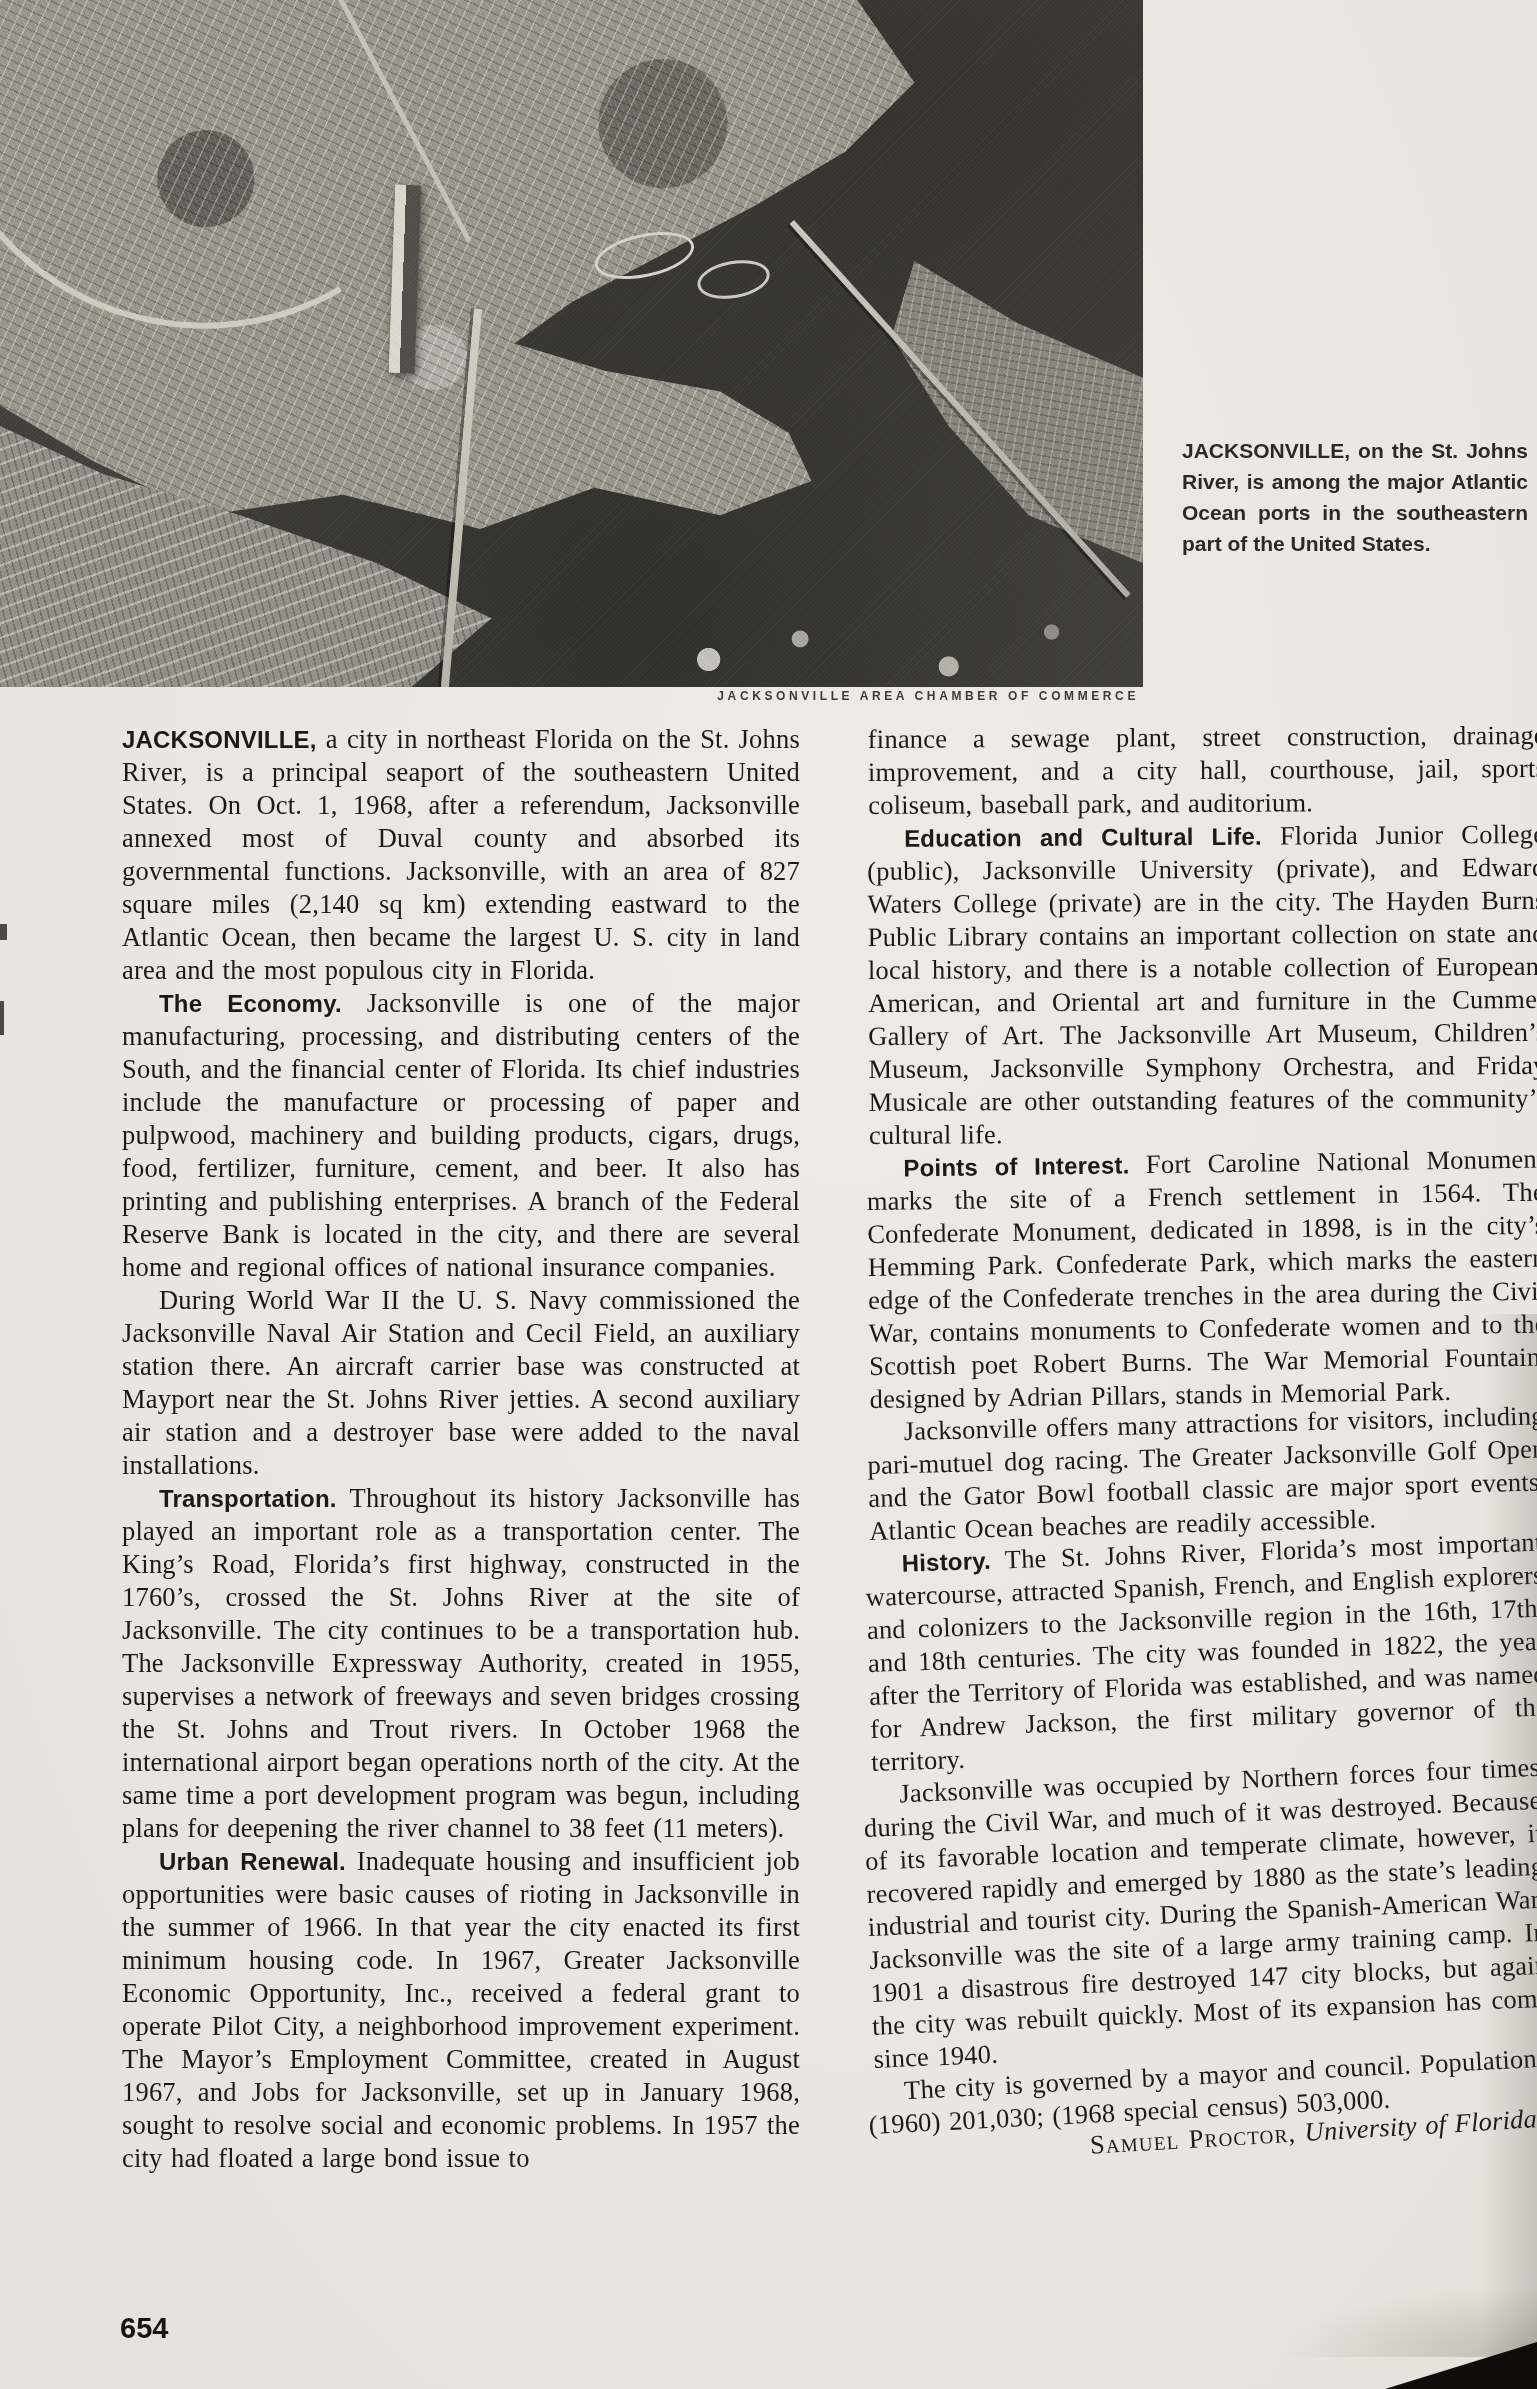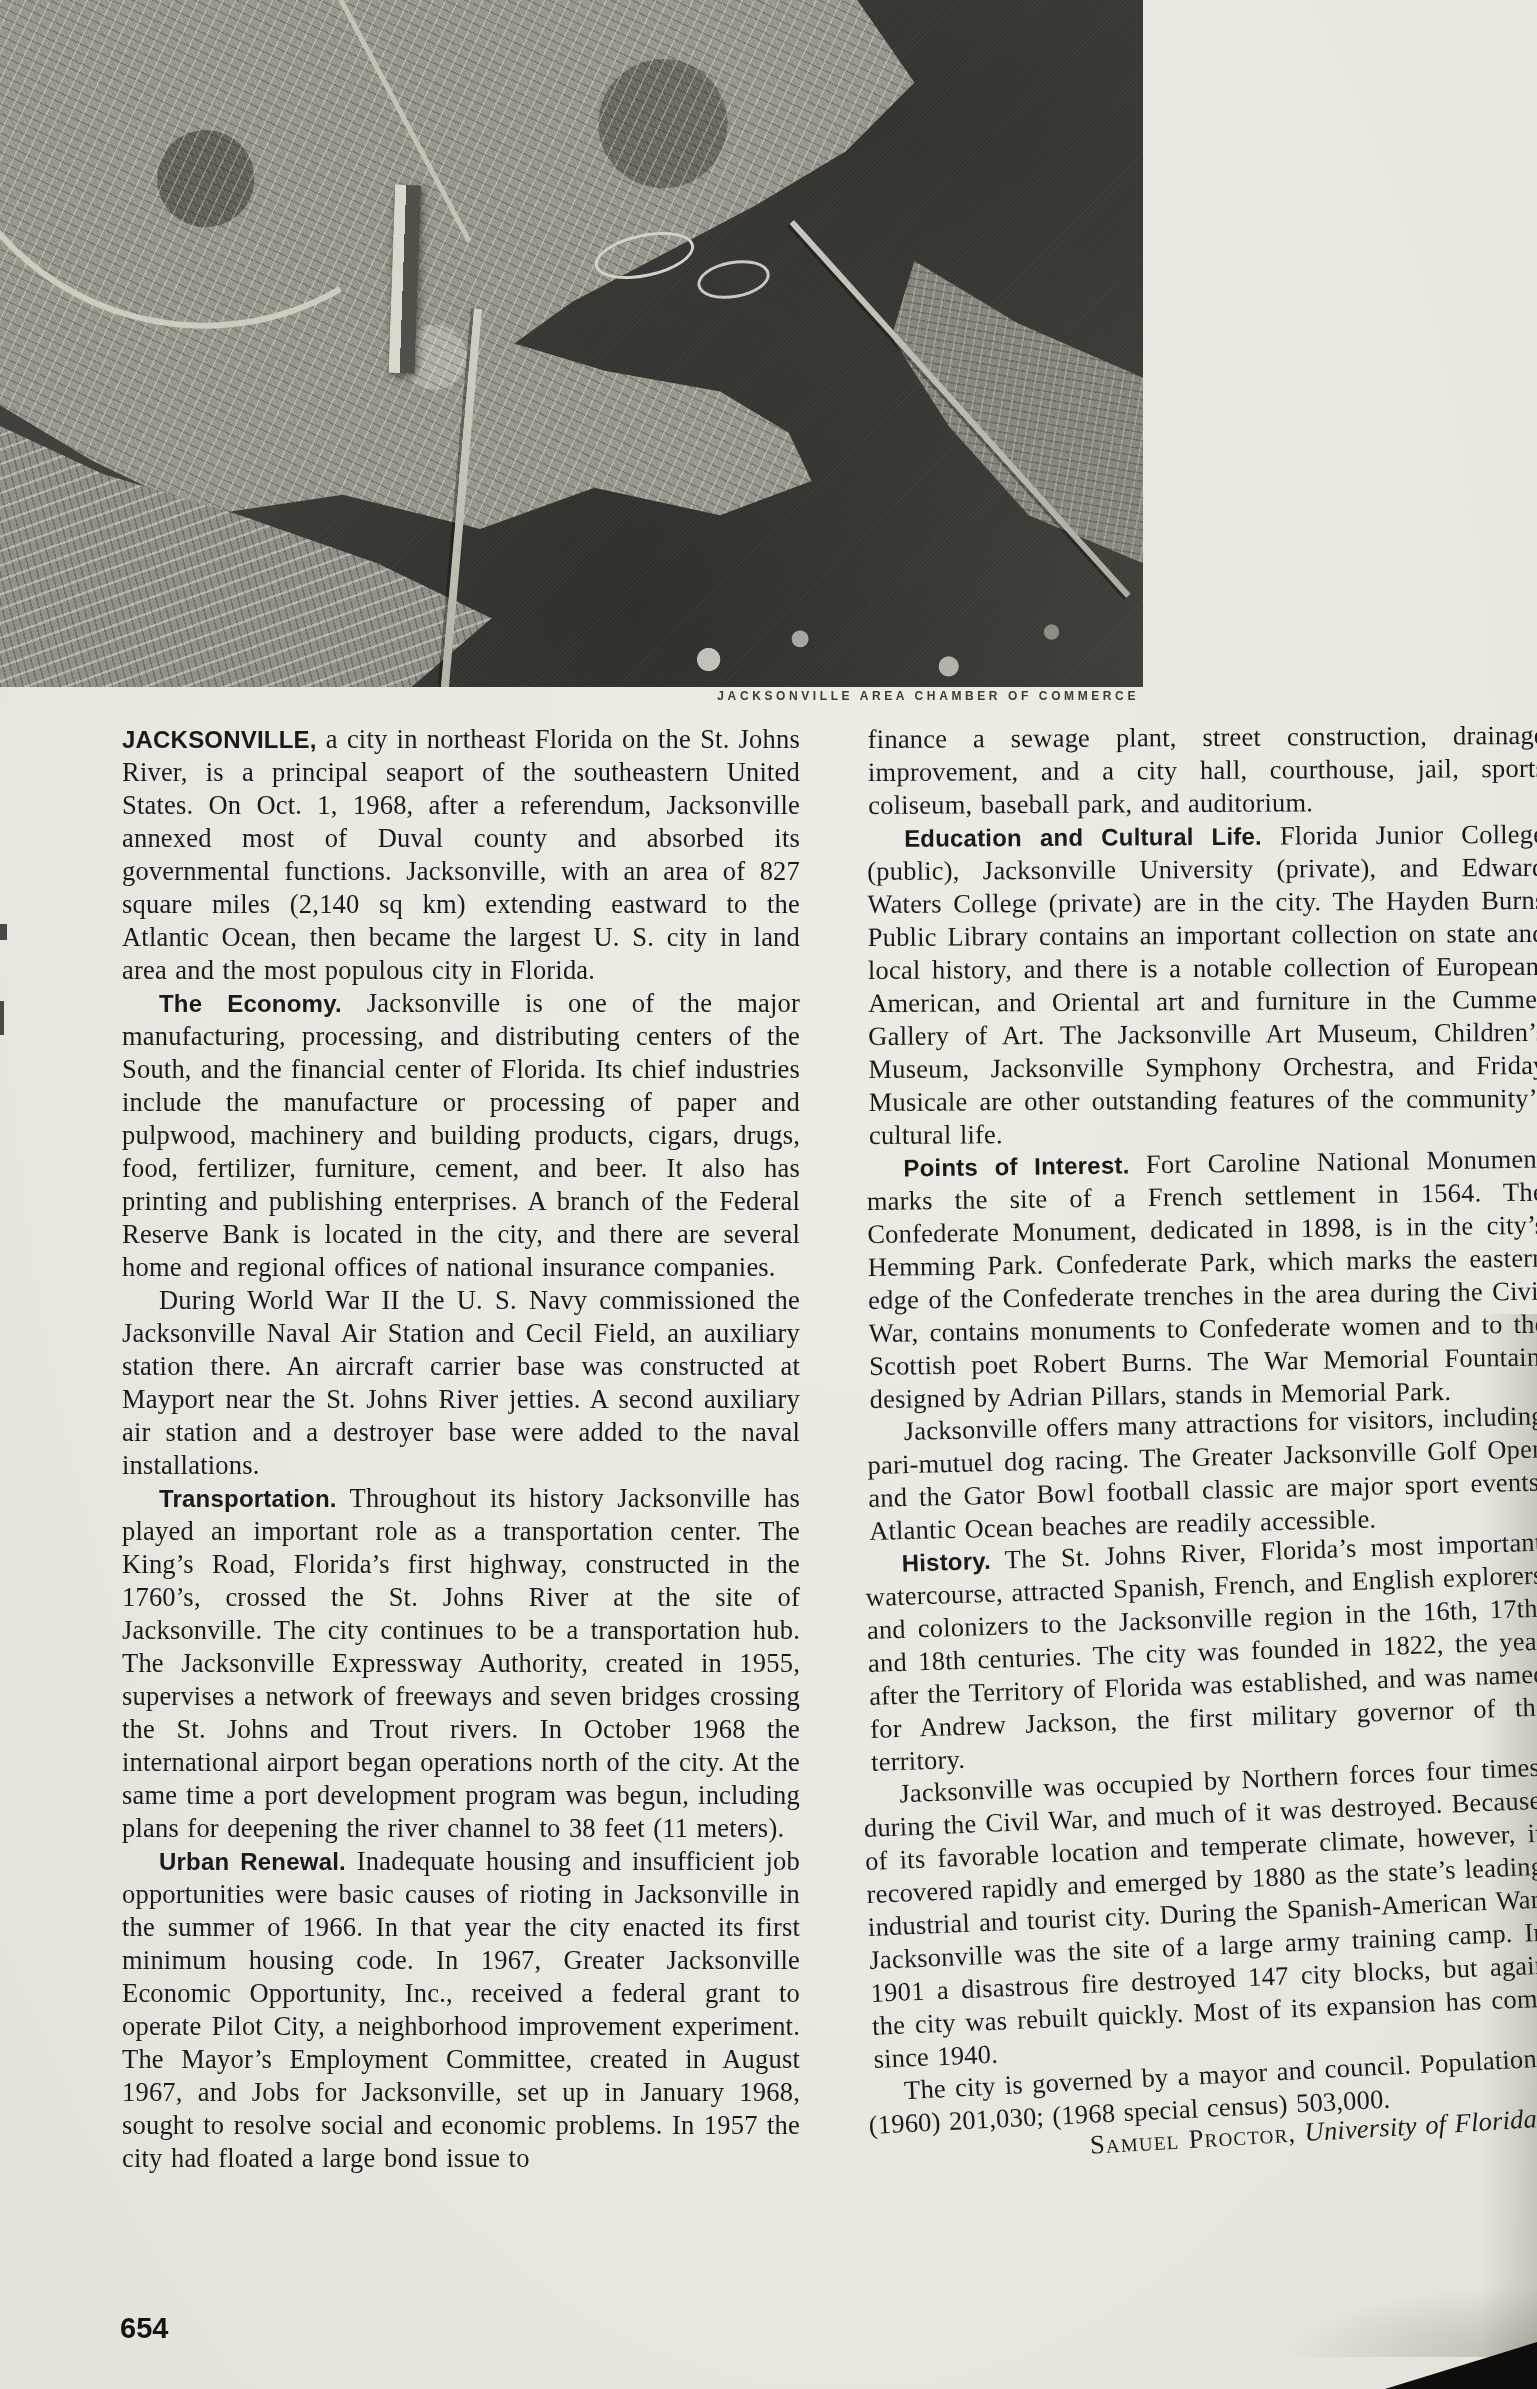--- a/index.html
+++ b/index.html
@@ -179,20 +179,21 @@
     <div class="ph-oval"></div>
     <div class="ph-oval2"></div>
     <div class="ph-skyscraper"></div>
     <div class="ph-bridge-main"></div>
     <div class="ph-bridge-east"></div>
     <div class="ph-layer ph-grain"></div>
   </div>
 
   <div class="credit">JACKSONVILLE AREA CHAMBER OF COMMERCE</div>
 
+  <div class="caption">JACKSONVILLE, on the St. Johns River, is among the major Atlantic Ocean ports in the southeastern part of the United States.</div>
 
   <div class="col col-left">
     <p><span class="lead-word">JACKSONVILLE,</span><span> a city in northeast Florida on the St. Johns River, is a principal seaport of the southeastern United States. On Oct. 1, 1968, after a referendum, Jacksonville annexed most of Duval county and absorbed its governmental functions. Jacksonville, with an area of 827 square miles (2,140 sq km) extending eastward to the Atlantic Ocean, then became the largest U. S. city in land area and the most populous city in Florida.</span></p>
     <p class="indent"><span class="head">The Economy.</span><span> Jacksonville is one of the major manufacturing, processing, and distributing centers of the South, and the financial center of Florida. Its chief industries include the manufacture or processing of paper and pulpwood, machinery and building products, cigars, drugs, food, fertilizer, furniture, cement, and beer. It also has printing and publishing enterprises. A branch of the Federal Reserve Bank is located in the city, and there are several home and regional offices of national insurance companies.</span></p>
     <p class="indent"><span>During World War II the U. S. Navy commissioned the Jacksonville Naval Air Station and Cecil Field, an auxiliary station there. An aircraft carrier base was constructed at Mayport near the St. Johns River jetties. A second auxiliary air station and a destroyer base were added to the naval installations.</span></p>
     <p class="indent"><span class="head">Transportation.</span><span> Throughout its history Jacksonville has played an important role as a transportation center. The King’s Road, Florida’s first highway, constructed in the 1760’s, crossed the St. Johns River at the site of Jacksonville. The city continues to be a transportation hub. The Jacksonville Expressway Authority, created in 1955, supervises a network of freeways and seven bridges crossing the St. Johns and Trout rivers. In October 1968 the international airport began operations north of the city. At the same time a port development program was begun, including plans for deepening the river channel to 38 feet (11 meters).</span></p>
     <p class="indent"><span class="head">Urban Renewal.</span><span> Inadequate housing and insufficient job opportunities were basic causes of rioting in Jacksonville in the summer of 1966. In that year the city enacted its first minimum housing code. In 1967, Greater Jacksonville Economic Opportunity, Inc., received a federal grant to operate Pilot City, a neighborhood improvement experiment. The Mayor’s Employment Committee, created in August 1967, and Jobs for Jacksonville, set up in January 1968, sought to resolve social and economic problems. In 1957 the city had floated a large bond issue to</span></p>
   </div>
 
   <div class="col col-right">

